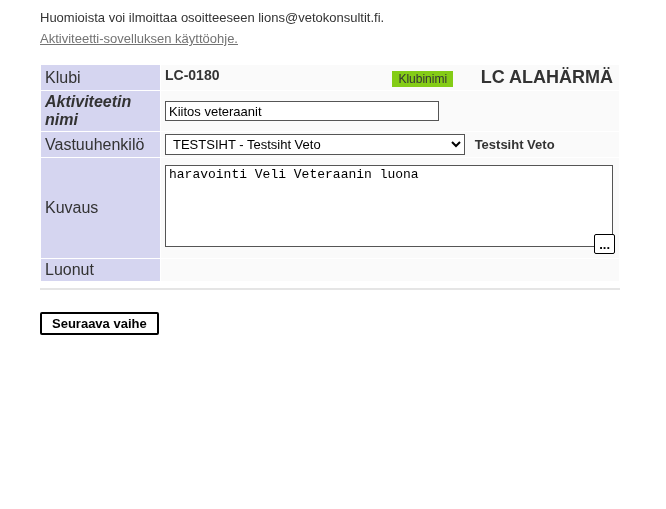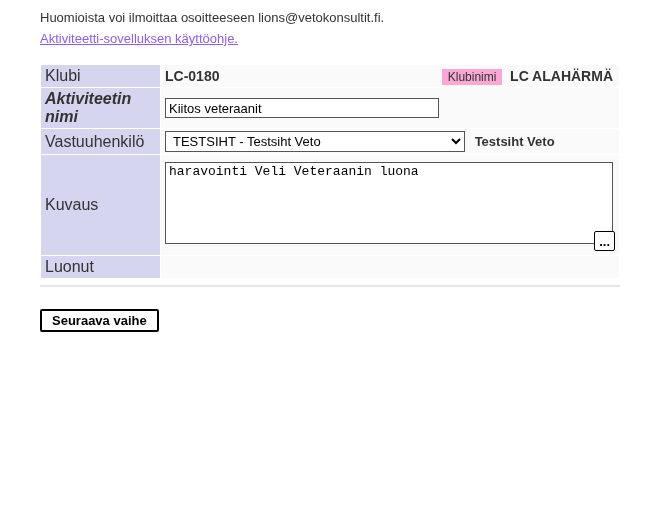--- a/index.html
+++ b/index.html
@@ -7,21 +7,21 @@
     font-size: 13px;
     color: #333;
     margin: 0;
     padding: 10px 40px;
     background: #fff;
   }
   .intro {
     margin-bottom: 6px;
   }
   a.help-link {
-    color: #8b5cf6;
+    color: #737373;
     text-decoration: underline;
   }
   table.form {
     border-collapse: collapse;
     margin-top: 18px;
     width: 580px;
   }
   table.form td {
     padding: 2px 6px 2px 4px;
     vertical-align: middle;
@@ -41,28 +41,29 @@
   }
   .klub-code {
     font-weight: bold;
     font-size: 14px;
   }
   .klubinimi-wrap {
     display: inline-block;
     float: right;
   }
   .klubinimi-label {
-    background: #f9a8d4;
+    background: #84cc16;
     padding: 1px 6px;
     font-size: 12px;
     margin-right: 4px;
   }
   .klubinimi-val {
     font-weight: bold;
-    font-size: 14px;
+    font-size: 18px;
+    margin-left: 20px;
   }
   input[type=text], textarea, select {
     font-family: Verdana, Geneva, sans-serif;
     font-size: 13px;
     border: 1px solid #555;
     padding: 1px 3px;
     background: #fff;
   }
   input[type=text] {
     height: 20px;

